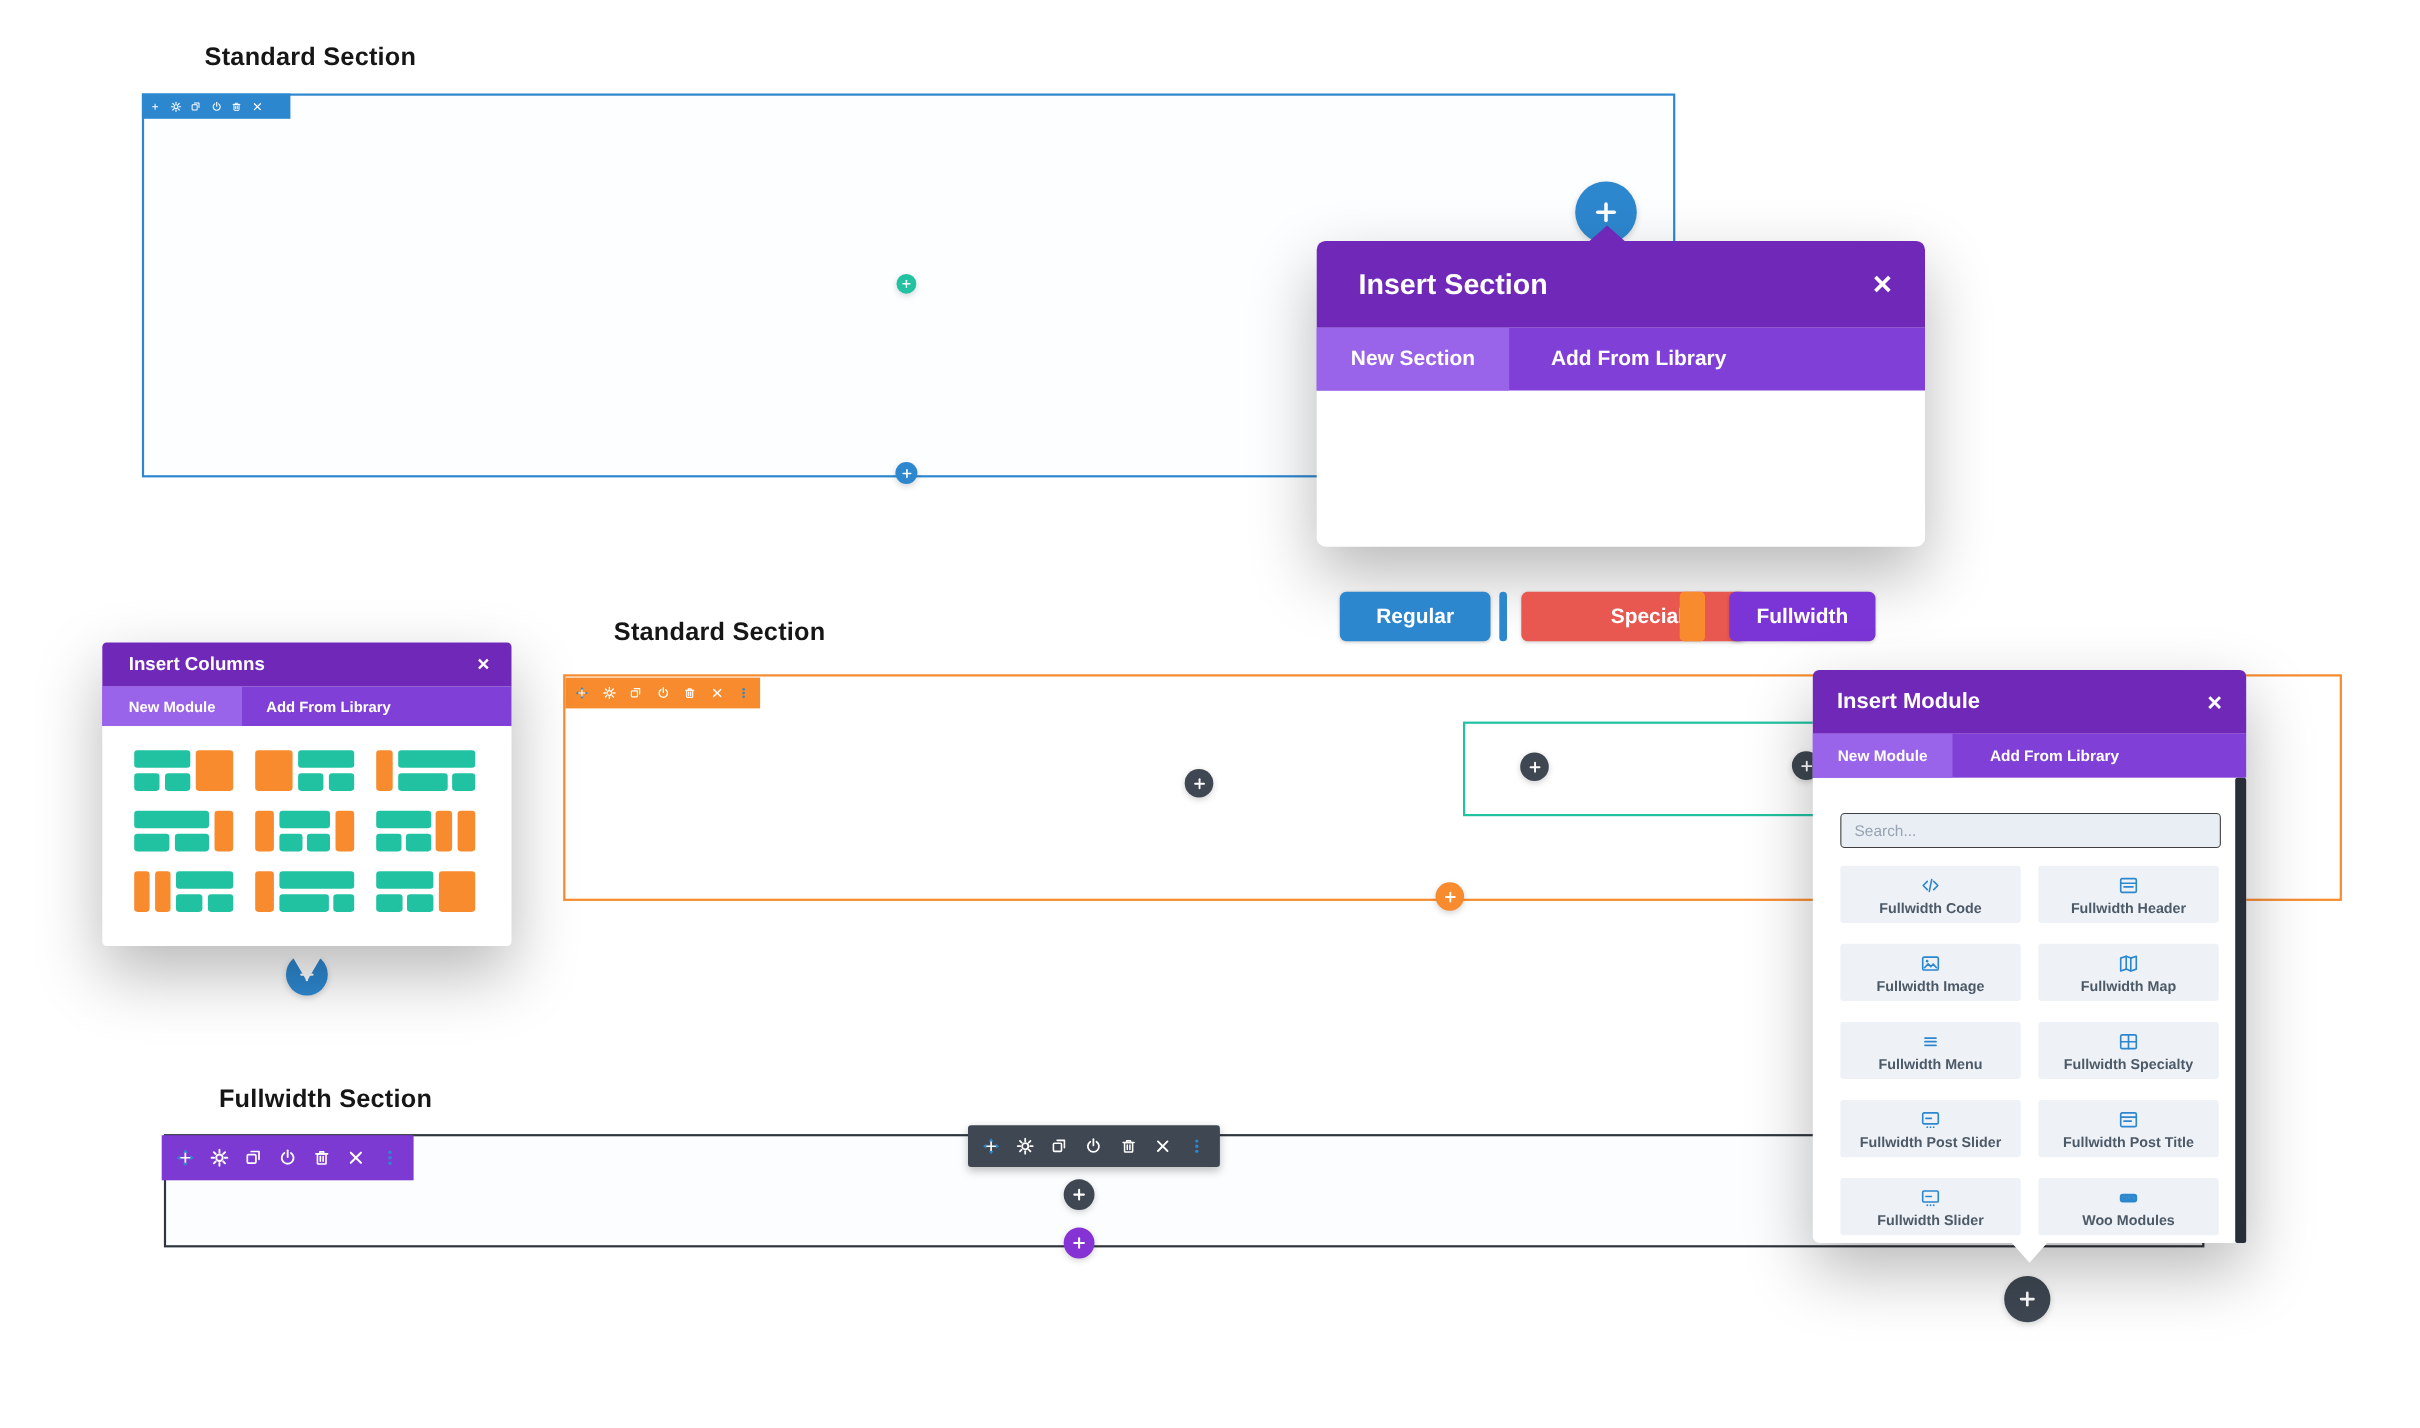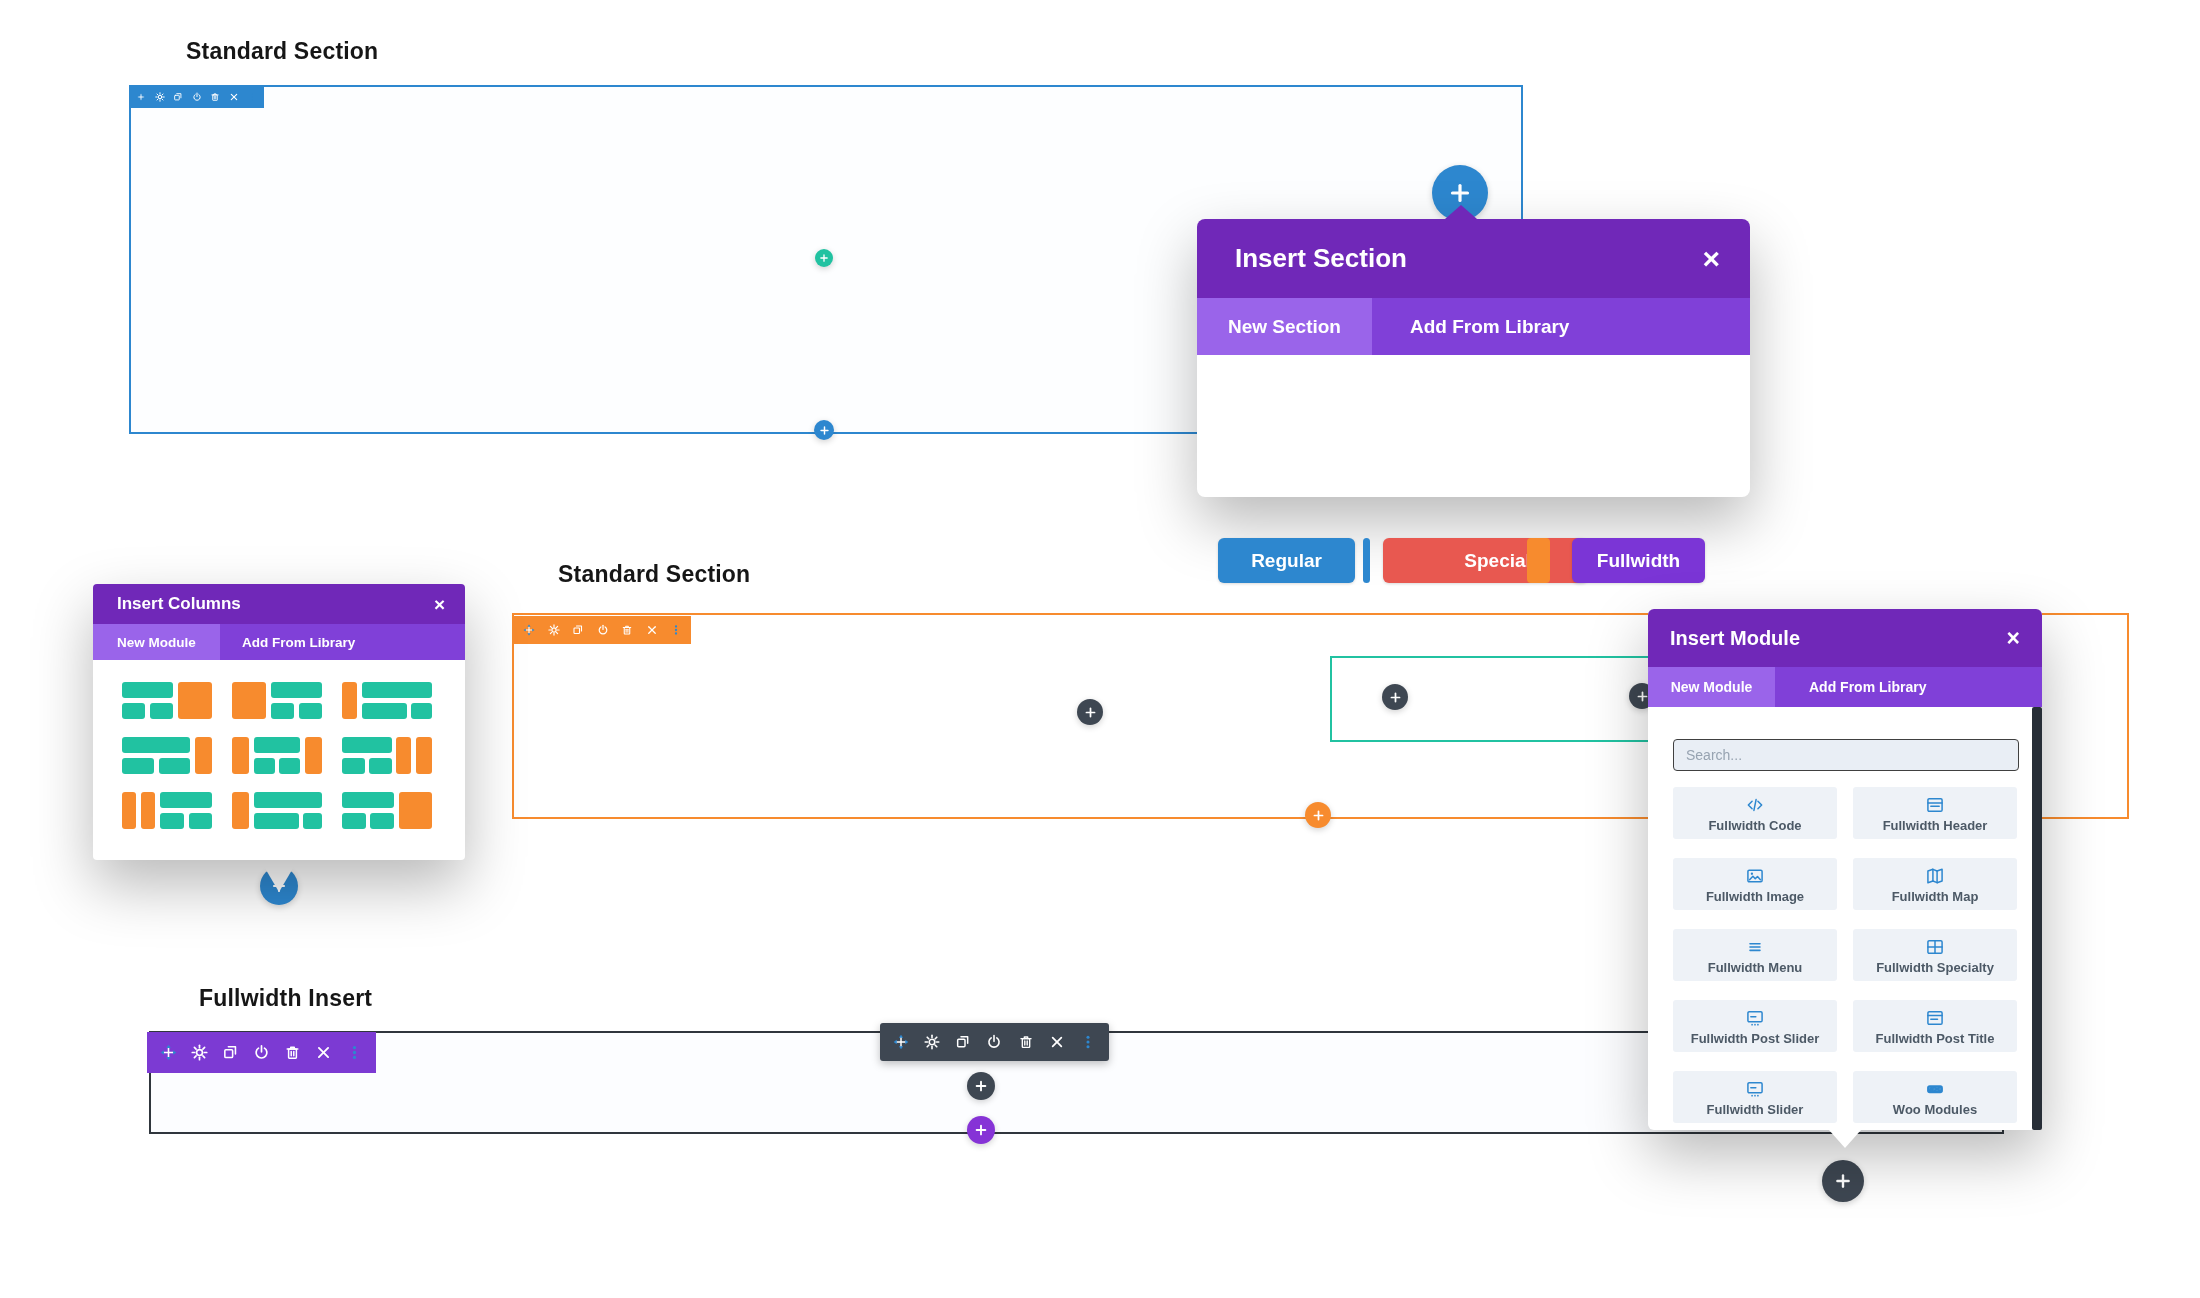--- a/index.html
+++ b/index.html
@@ -39,21 +39,21 @@
   .search-box input::placeholder{color:#97a3b1;}
   .scrollbar-strip{position:absolute;background:var(--scrollbar);border-radius:2px;}
 </style>
 </head>
 <body>
 
 <div class="canvas">
 
   <div class="section-title" style="left:186px;top:38px;">Standard Section</div>
   <div class="section-title" style="left:558px;top:561px;">Standard Section</div>
-  <div class="section-title" style="left:199px;top:985px;">Fullwidth Insert</div>
+  <div class="section-title" style="left:199px;top:985px;">Fullwidth Section</div>
 
   <div class="sec-box" style="left:129px;top:85px;width:1390px;height:345px;border:2px solid var(--blue);z-index:1;"></div>
   <div class="toolbar" style="left:129px;top:85px;width:121px;height:23px;background:var(--blue);padding:0 7px;">
       <span class="tb-icon">
         <svg width="10" height="10" viewBox="0 0 24 24" style="display:block" stroke="#ffffff" fill="none" stroke-linecap="round" stroke-linejoin="round">
           <style>.fil{fill:#ffffff;stroke:none}</style>
           <g stroke-width="2.2">
             <line x1="12" y1="5" x2="12" y2="19"></line>
             <line x1="5" y1="12" x2="19" y2="12"></line>
           </g>

